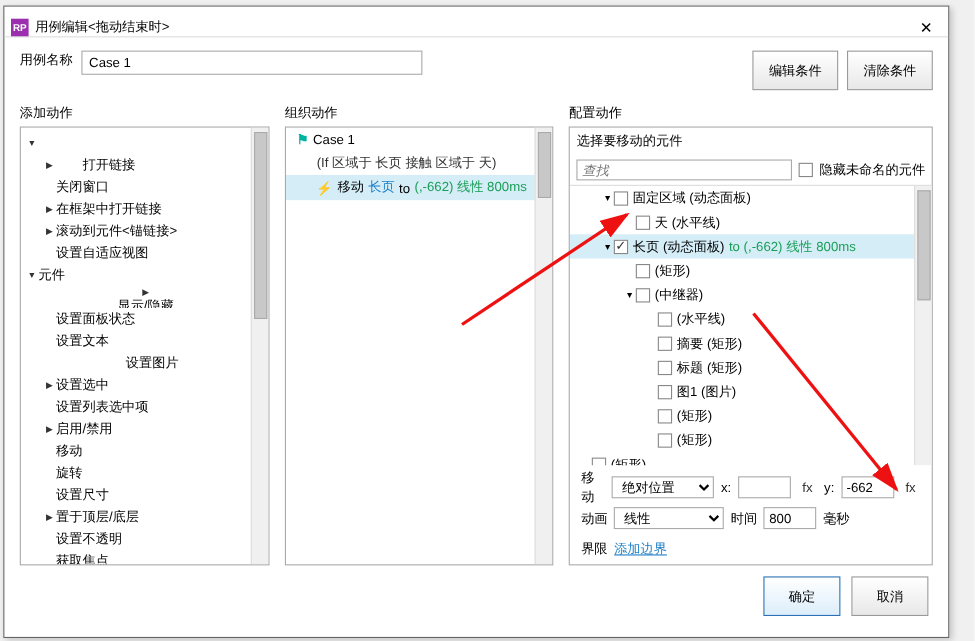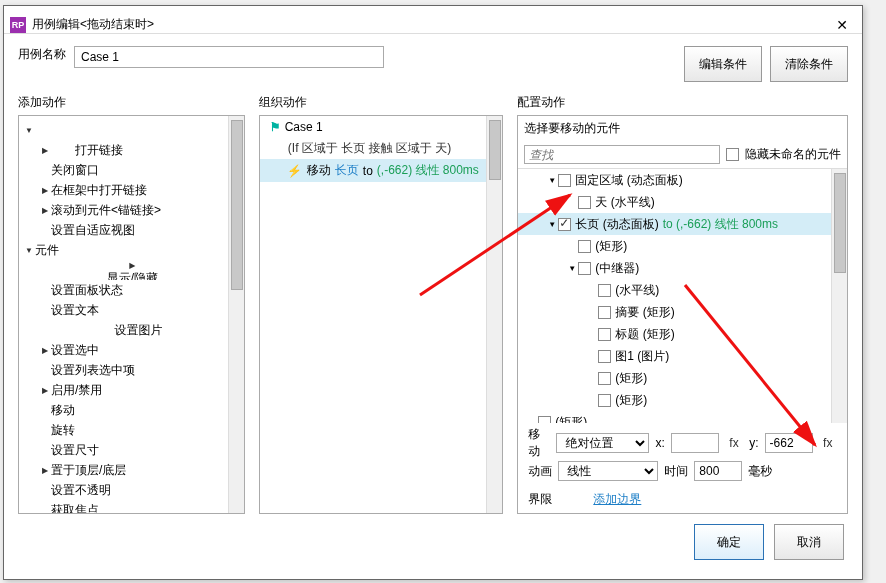--- a/index.html
+++ b/index.html
@@ -50,21 +50,21 @@
 .wt-item .chk.on { background: #fff; position: relative; }
 .wt-item .chk.on::after { content: "✓"; position: absolute; top: -3px; left: 0; color: #333; font-size: 12px; }
 .wt-item .wlabel { white-space: nowrap; }
 .wt-item .param { color: #1a9e57; margin-left: 4px; }
 .config-rows { padding: 6px 10px; }
 .config-row { display: flex; align-items: center; height: 28px; gap: 6px; }
 .config-row select, .config-row input { height: 20px; border: 1px solid #aaa; padding: 0 4px; background: #fff; }
 .config-row select { width: 100px; }
 .config-row input.num { width: 48px; }
 .config-row .fx { width: 20px; text-align: center; cursor: pointer; color: #333; }
-.config-row .link { color: #1e7fc7; text-decoration: underline; cursor: pointer; margin-left: 35px; }
+.config-row .link { color: #1e7fc7; text-decoration: underline; cursor: pointer; }
 .footer { display: flex; justify-content: flex-end; gap: 10px; padding: 10px 18px; margin-left: 19px; }
 .footer .btn { width: 70px; }
 .red-arrow { position: absolute; pointer-events: none; }
 .red-arrow svg { overflow: visible; }
 </style>
 </head>
 <body>
 
 <div class="dialog">
   <div class="titlebar">

